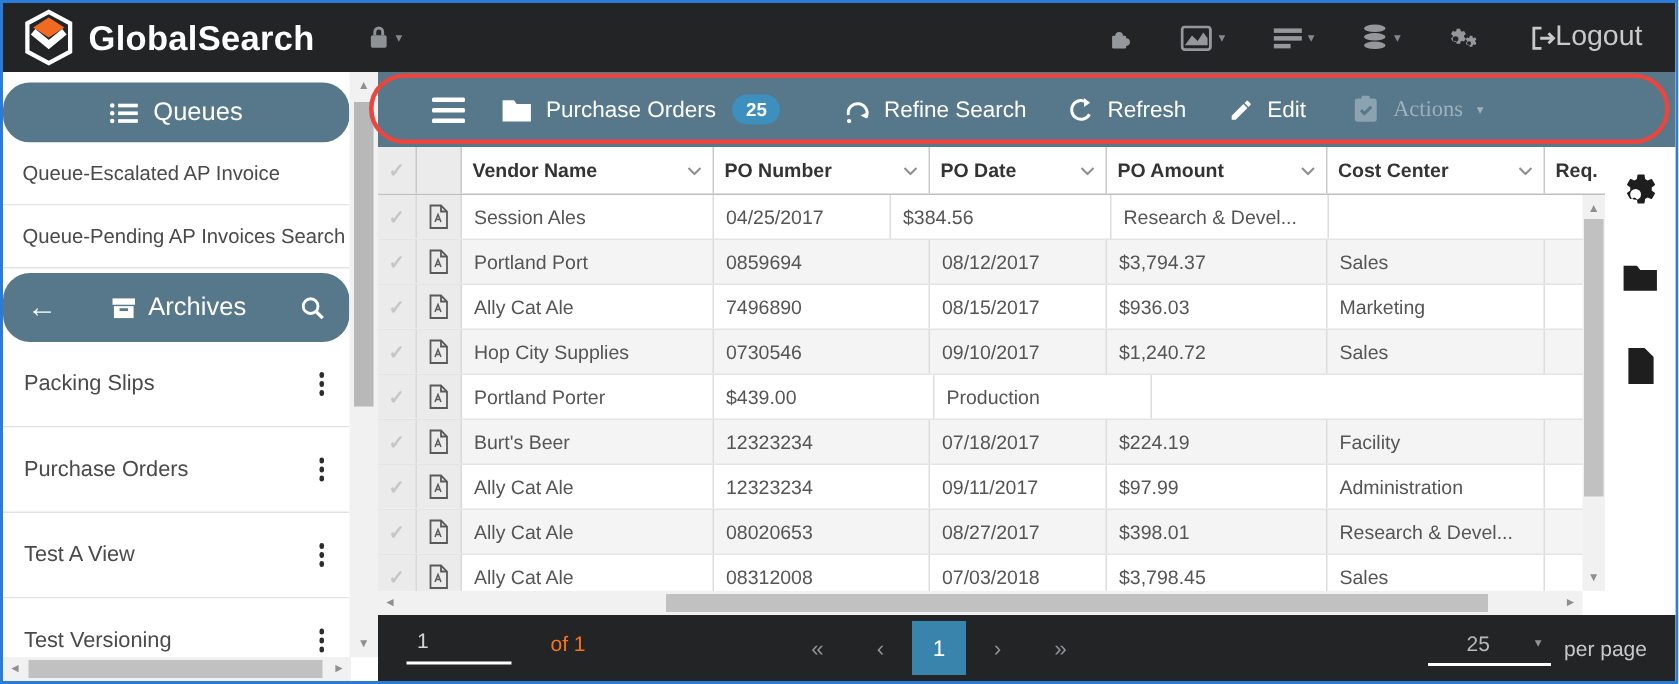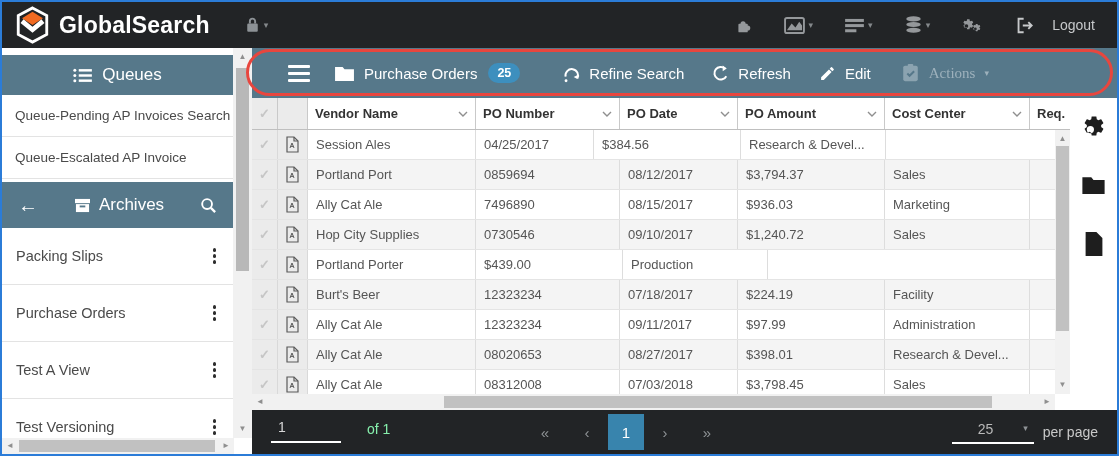--- a/index.html
+++ b/index.html
@@ -13,29 +13,29 @@
 
   
   .topbar{flex:0 0 46px;background:var(--dark);display:flex;align-items:center;color:#9a9ea1;}
   .brand{display:flex;align-items:center;padding-left:13px;}
   .brand-title{color:#fff;font-size:23px;font-weight:bold;margin-left:9px;letter-spacing:.2px;}
   .lock-group{display:flex;align-items:center;margin-left:34px;color:#8d9296;gap:3px;}
   .tb-spacer{flex:1;}
   .tb-right{display:flex;align-items:center;gap:32px;padding-right:22px;}
   .tb-icon{display:flex;align-items:center;gap:4px;color:#95989b;cursor:pointer;}
   .caret{font-size:9px;color:#84888b;line-height:1;}
-  .logout{display:flex;align-items:center;gap:19px;color:#c7c9cb;font-size:14px;cursor:pointer;}
+  .logout{display:flex;align-items:center;gap:0;color:#c7c9cb;font-size:19px;cursor:pointer;}
 
   
   .bodyrow{flex:1;display:flex;min-height:0;}
 
   
   .sidebar{flex:0 0 250px;position:relative;background:#fff;}
   .side-content{width:231px;padding-top:7px;overflow:hidden;height:100%;}
-  .side-header{background:var(--slate);color:#fff;display:flex;align-items:center;font-size:17px;}
+  .side-header{background:var(--slate);color:#fff;display:flex;align-items:center;font-size:17px;border-radius:18px;}
   .queues-header{height:40px;justify-content:center;gap:10px;}
   .q-item{height:42px;display:flex;align-items:center;padding-left:13px;font-size:13.5px;color:#4a4a4a;border-bottom:1px solid #e3e3e3;white-space:nowrap;background:#fff;cursor:pointer;}
   .archives-header{height:46px;margin-top:3px;}
   .back-arrow{margin-left:16px;font-size:20px;line-height:1;cursor:pointer;}
   .arch-center{flex:1;display:flex;align-items:center;justify-content:center;gap:8px;cursor:pointer;}
   .search-btn{margin-right:16px;cursor:pointer;display:flex;}
   .a-item{height:57px;display:flex;align-items:center;justify-content:space-between;padding:0 12px 0 14px;font-size:14.5px;color:#4a4a4a;border-bottom:1px solid #e3e3e3;background:#fff;cursor:pointer;}
   .kebab{display:flex;flex-direction:column;gap:2.5px;padding:4px 5px;cursor:pointer;}
   .kebab i{width:3.5px;height:3.5px;border-radius:50%;background:#2d2d2d;display:block;}
 
@@ -84,21 +84,21 @@
   .grid-hscroll{position:absolute;bottom:0;left:0;right:15px;height:16px;background:#f1f1f1;z-index:4;}
   .grid-hscroll .hthumb{position:absolute;left:192px;top:2px;width:548px;height:12px;background:#c1c1c1;}
 
   
   .rail{flex:1;background:#fff;display:flex;flex-direction:column;align-items:center;padding-top:16px;gap:37px;color:#1e1e1e;}
   .rail .rail-btn{cursor:pointer;display:flex;}
 
   
   .pager{flex:0 0 44px;background:var(--dark);position:relative;color:#c9c9c9;font-size:14px;}
   .page-input{position:absolute;left:19px;top:9px;width:70px;border-bottom:2px solid #fff;color:#d7d7d7;padding:0 0 6px 7px;}
-  .of-label{position:absolute;left:115px;top:11px;color:#86efac;text-align:center;}
+  .of-label{position:absolute;left:115px;top:11px;color:#f97316;text-align:center;}
   .pager-center{position:absolute;left:272px;top:0;height:100%;display:flex;align-items:center;}
   .pg-btn{width:42px;text-align:center;color:#8f9396;font-size:15px;cursor:pointer;}
   .pg-current{width:36px;height:36px;background:var(--page-btn);color:#fff;display:flex;align-items:center;justify-content:center;font-size:15px;cursor:default;}
   .pager-right{position:absolute;right:19px;top:0;height:100%;display:flex;align-items:center;gap:9px;}
   .size-select{width:82px;border-bottom:2px solid #fff;display:flex;align-items:center;justify-content:space-between;padding:0 6px 5px 26px;color:#b9b9b9;cursor:pointer;}
   .per-page{color:#c9c9c9;}
 
   svg{display:block;}
 </style>
 </head>
@@ -183,22 +183,22 @@
             <circle cx="1.8" cy="2.5" r="1.6"></circle>
               <rect x="6" y="1.2" width="14" height="2.6"></rect>
             <circle cx="1.8" cy="8" r="1.6"></circle>
               <rect x="6" y="6.7" width="14" height="2.6"></rect>
             <circle cx="1.8" cy="13.5" r="1.6"></circle>
               <rect x="6" y="12.2" width="14" height="2.6"></rect>
           </svg>
           <span>Queues</span>
         </div>
         <div id="queue-list">
+            <div class="q-item">Queue-Escalated AP Invoice</div>
             <div class="q-item">Queue-Pending AP Invoices Search</div>
-            <div class="q-item">Queue-Escalated AP Invoice</div>
           </div>
         <div class="side-header archives-header">
           <span class="back-arrow">←</span>
           <span class="arch-center">
             <svg width="17" height="15" viewBox="0 0 18 16">
               <rect x="1" y="1" width="16" height="4.5" fill="#fff"></rect>
               <rect x="2" y="6.5" width="14" height="8.5" fill="#fff"></rect>
               <rect x="6" y="8" width="6" height="2" fill="#56788a"></rect>
             </svg>
             <span>Archives</span>

